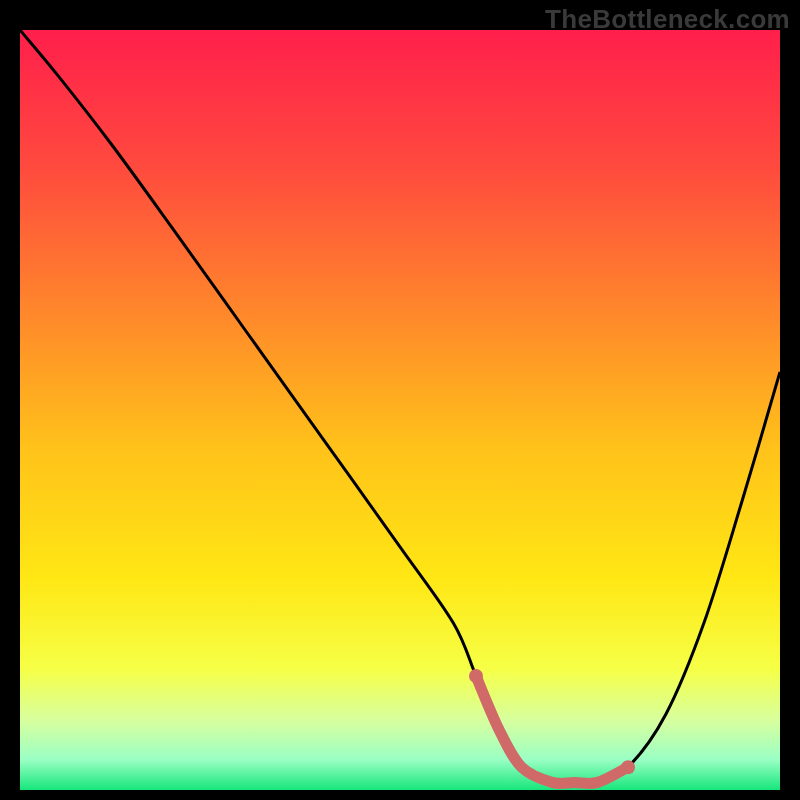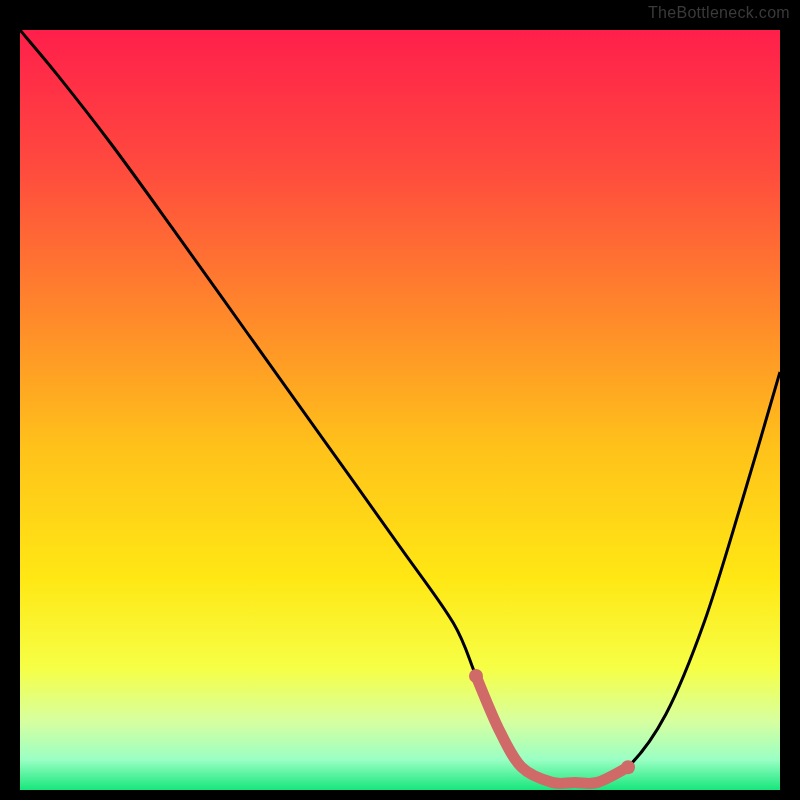--- a/index.html
+++ b/index.html
@@ -1,18 +1,18 @@
 <!DOCTYPE html>
 <html><head>
 <meta charset="utf-8">
 <style>
   * { margin: 0; padding: 0; box-sizing: border-box; }
   html, body { width: 800px; height: 800px; overflow: hidden; background: #000; font-family: Arial, Helvetica, sans-serif; }
   .stage { position: relative; width: 800px; height: 800px; }
-  .watermark { position: absolute; top: 4px; right: 10px; color: #3a3a3a; font-size: 16px; font-weight: 400; letter-spacing: 0.3px; }
+  .watermark { position: absolute; top: 4px; right: 10px; color: #3a3a3a; font-size: 26px; font-weight: 700; letter-spacing: 0.3px; }
   .plot-frame { position: absolute; left: 20px; top: 30px; width: 760px; height: 760px; background: #000; }
   .gradient-area { position: absolute; left: 0; top: 0; width: 760px; height: 760px; }
   .curve-layer { position: absolute; left: 0; top: 0; width: 760px; height: 760px; }
 </style>
 </head>
 <body>
 
 <div class="stage">
   <div class="watermark">TheBottleneck.com</div>
   <div class="plot-frame">

